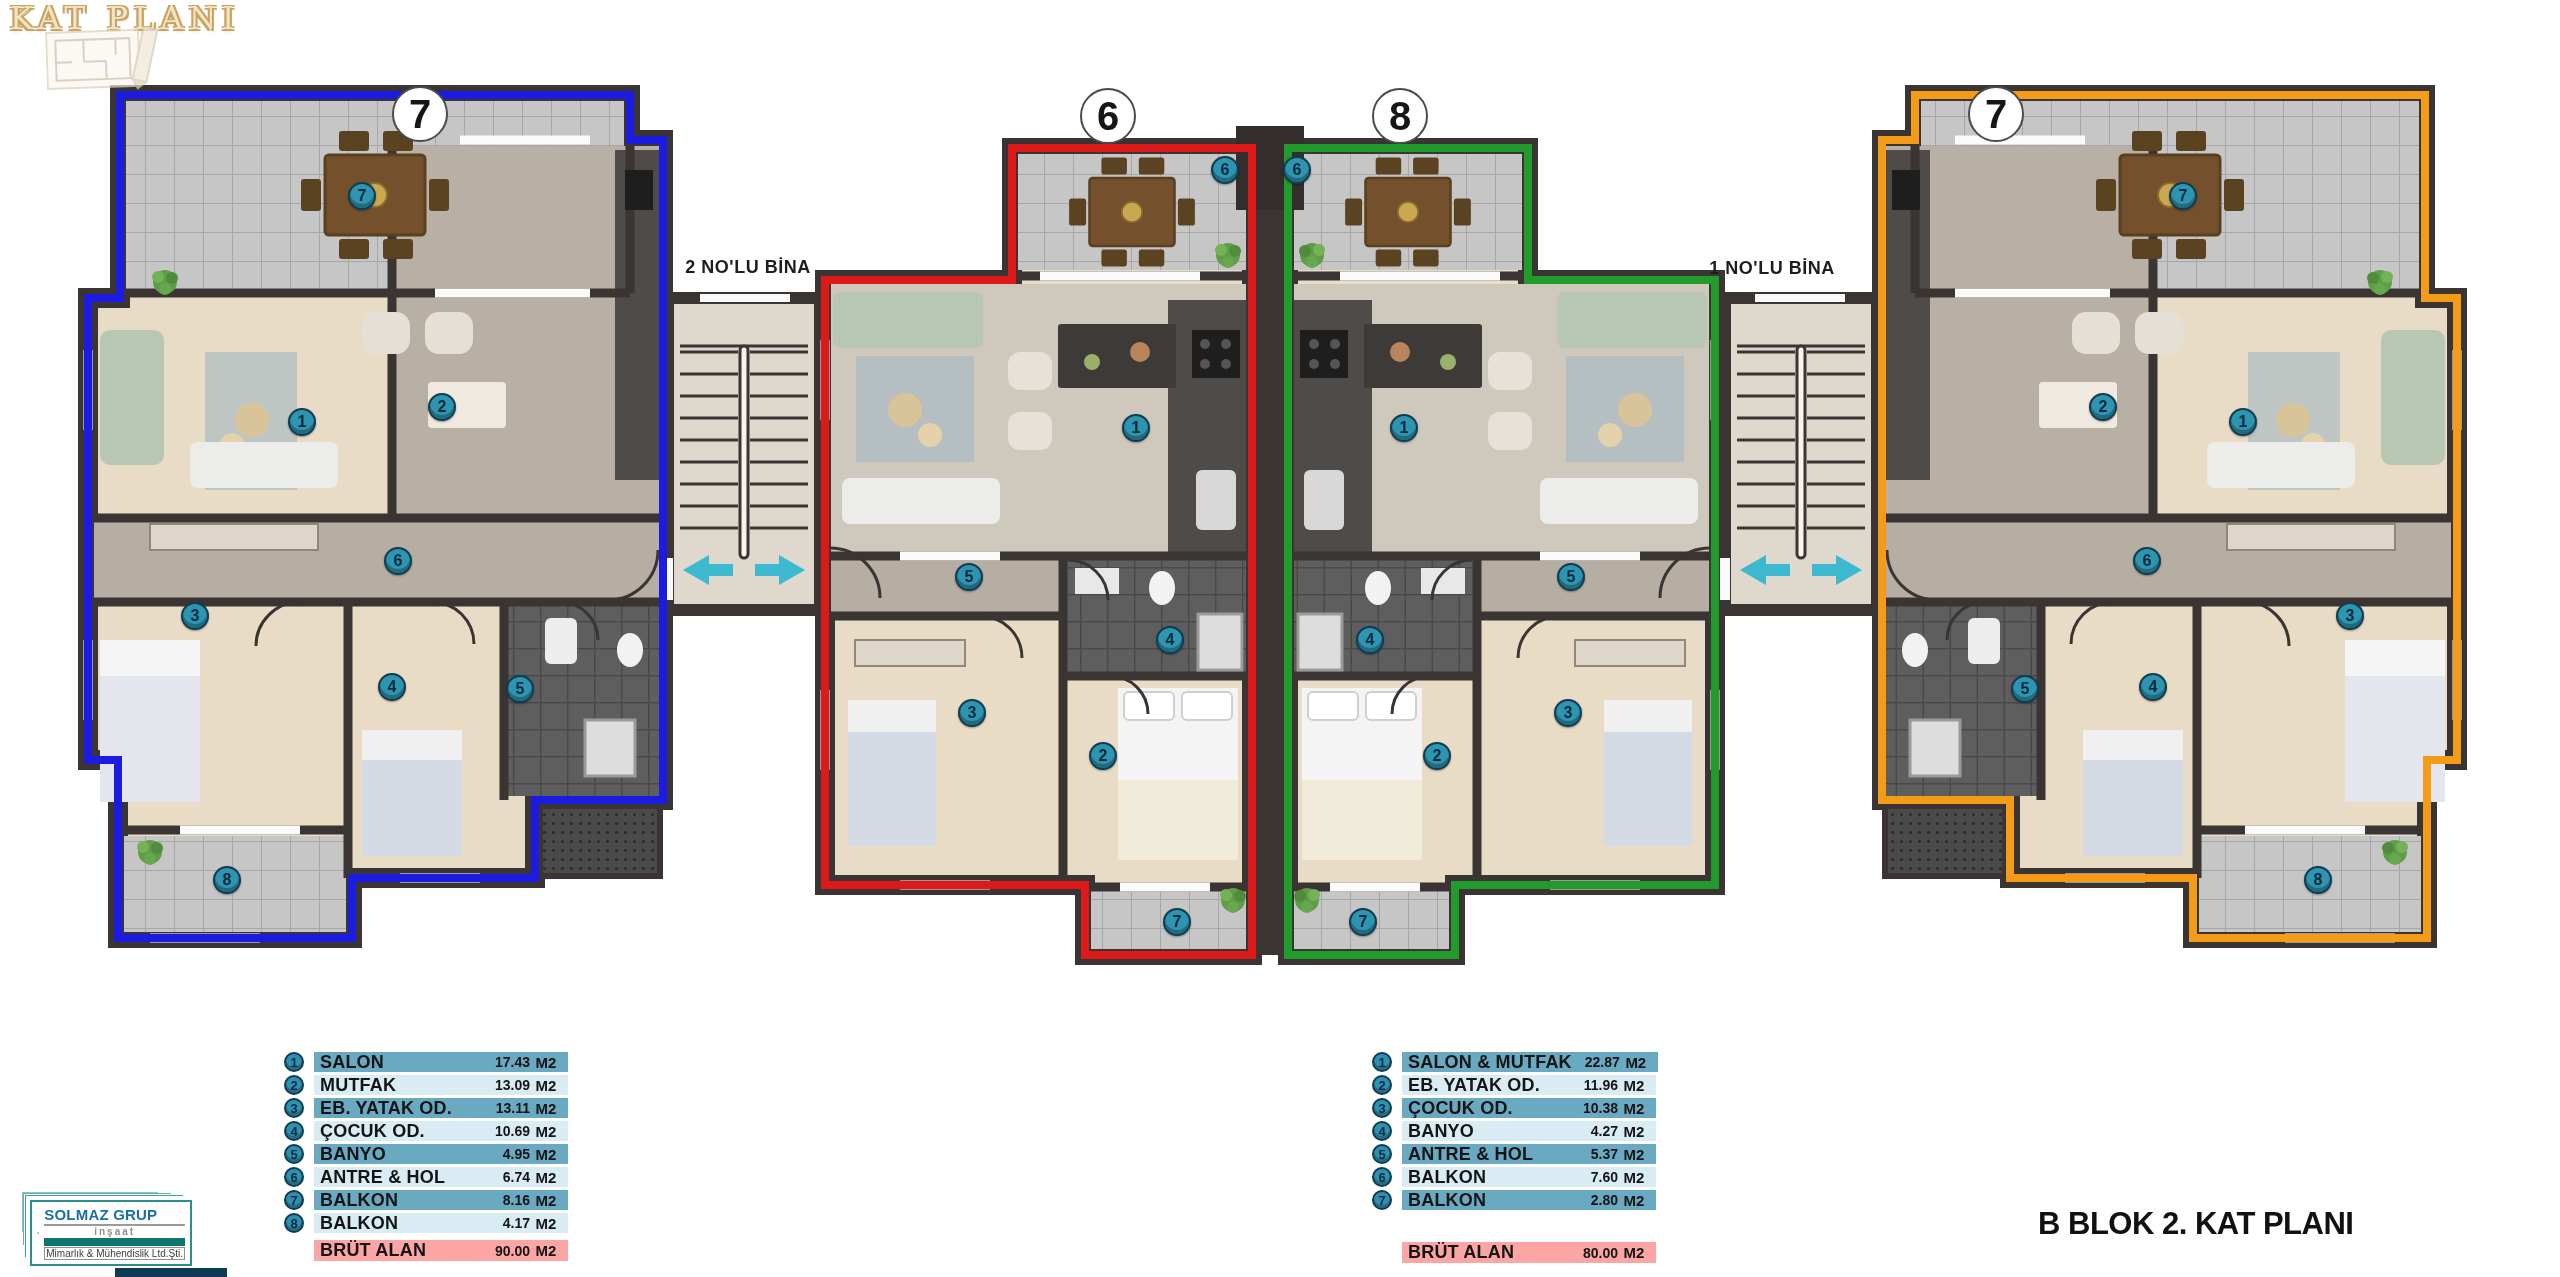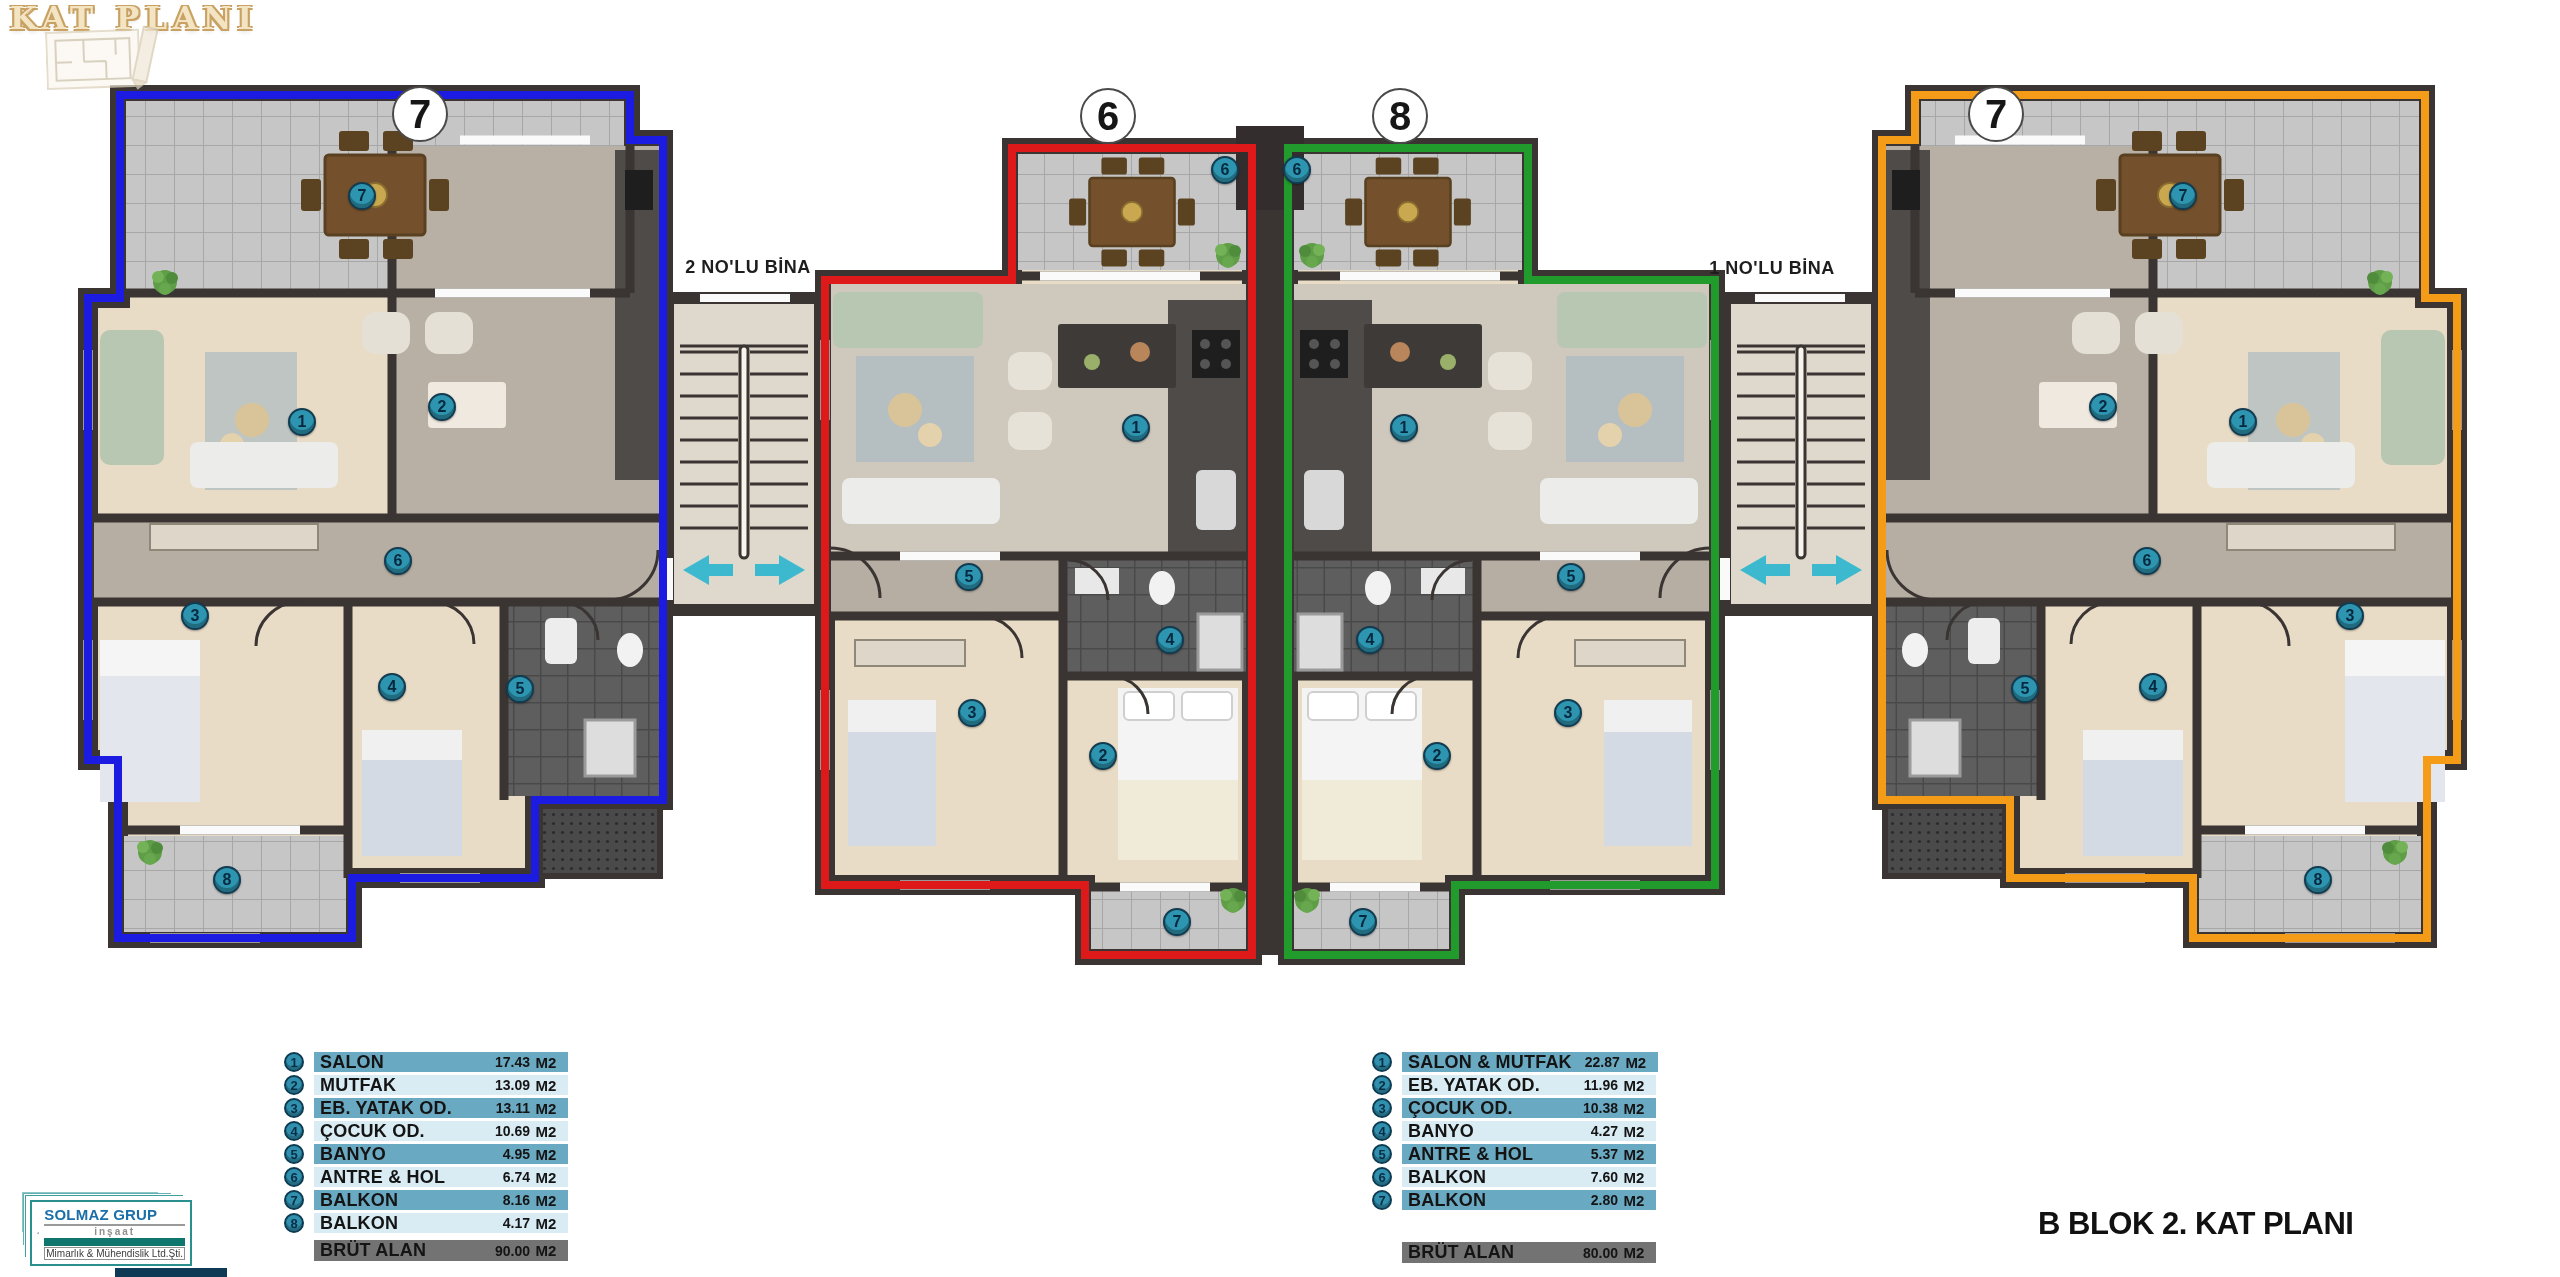--- a/index.html
+++ b/index.html
@@ -1,21 +1,21 @@
 <!DOCTYPE html>
 <html><head>
 <meta charset="utf-8">
 <style>
   html,body{margin:0;padding:0;background:#ffffff;}
   .canvas{position:relative;width:2560px;height:1277px;background:#fff;overflow:hidden;
           font-family:"Liberation Sans", sans-serif;}
 
   
   .brand-title{position:absolute;left:10px;top:0px;font-family:"DejaVu Serif",serif;
-    font-weight:bold;font-size:31px;letter-spacing:6px;color:#f3e4c3;
+    font-weight:normal;font-size:31px;letter-spacing:6px;color:#f3e4c3;
     text-shadow:-2px -1px 0 #c9a263,2px -1px 0 #c9a263,-2px 2px 0 #c9a263,2px 2px 0 #c9a263,0 3px 4px rgba(0,0,0,.12);}
   .title-sketch{position:absolute;left:46px;top:27px;transform:rotate(-2deg);opacity:.75;}
 
   
   .overlay{position:absolute;left:0;top:0;width:2560px;height:1277px;pointer-events:none;}
   .badge{position:absolute;width:56px;height:56px;border-radius:50%;background:#fff;
     border:2px solid #4a4a4a;transform:translate(-50%,-50%);display:flex;align-items:center;
     justify-content:center;font-size:40px;font-weight:600;color:#161616;box-sizing:border-box;}
   .bldg-label{position:absolute;transform:translate(-50%,-50%);font-size:18px;font-weight:bold;
     color:#1d1d1d;letter-spacing:.5px;white-space:nowrap;}
@@ -31,21 +31,21 @@
   .lrow{display:flex;align-items:center;height:20px;margin-bottom:3px;}
   .lnum{flex:0 0 20px;width:20px;height:20px;border-radius:50%;background:#3090ad;border:2px solid #0d3b52;
     color:#0a2c44;font-size:13px;font-weight:bold;display:flex;align-items:center;justify-content:center;
     margin-right:10px;box-sizing:border-box;box-shadow:inset 0 -3px 0 rgba(0,0,0,.25);}
   .lbar{flex:0 0 254px;height:20px;display:flex;align-items:center;padding:0 6px;box-sizing:border-box;}
   .lrow:nth-child(odd) .lbar{background:#6aa9c2;}
   .lrow:nth-child(even) .lbar{background:#d9ecf4;}
   .llabel{flex:1;font-size:18px;font-weight:bold;color:#141414;letter-spacing:.2px;white-space:nowrap;}
   .lval{width:48px;text-align:right;font-size:14px;font-weight:bold;color:#141414;}
   .lunit{width:32px;text-align:center;font-size:15px;font-weight:bold;color:#141414;}
-  .ltotal{display:flex;align-items:center;height:21px;background:#737373;width:254px;margin-left:30px;
+  .ltotal{display:flex;align-items:center;height:21px;background:#fca5a5;width:254px;margin-left:30px;
     padding:8px 6px;box-sizing:border-box;}
   .legend-a .ltotal{margin-top:7px;}
   .legend-b .ltotal{margin-top:32px;}
 
   
   .plan-footer{position:absolute;left:2038px;top:1206px;font-size:31px;font-weight:bold;color:#111;
     letter-spacing:-.5px;white-space:nowrap;}
 
   
   .logo-card{position:absolute;left:30px;top:1200px;width:162px;height:66px;background:#fff;

